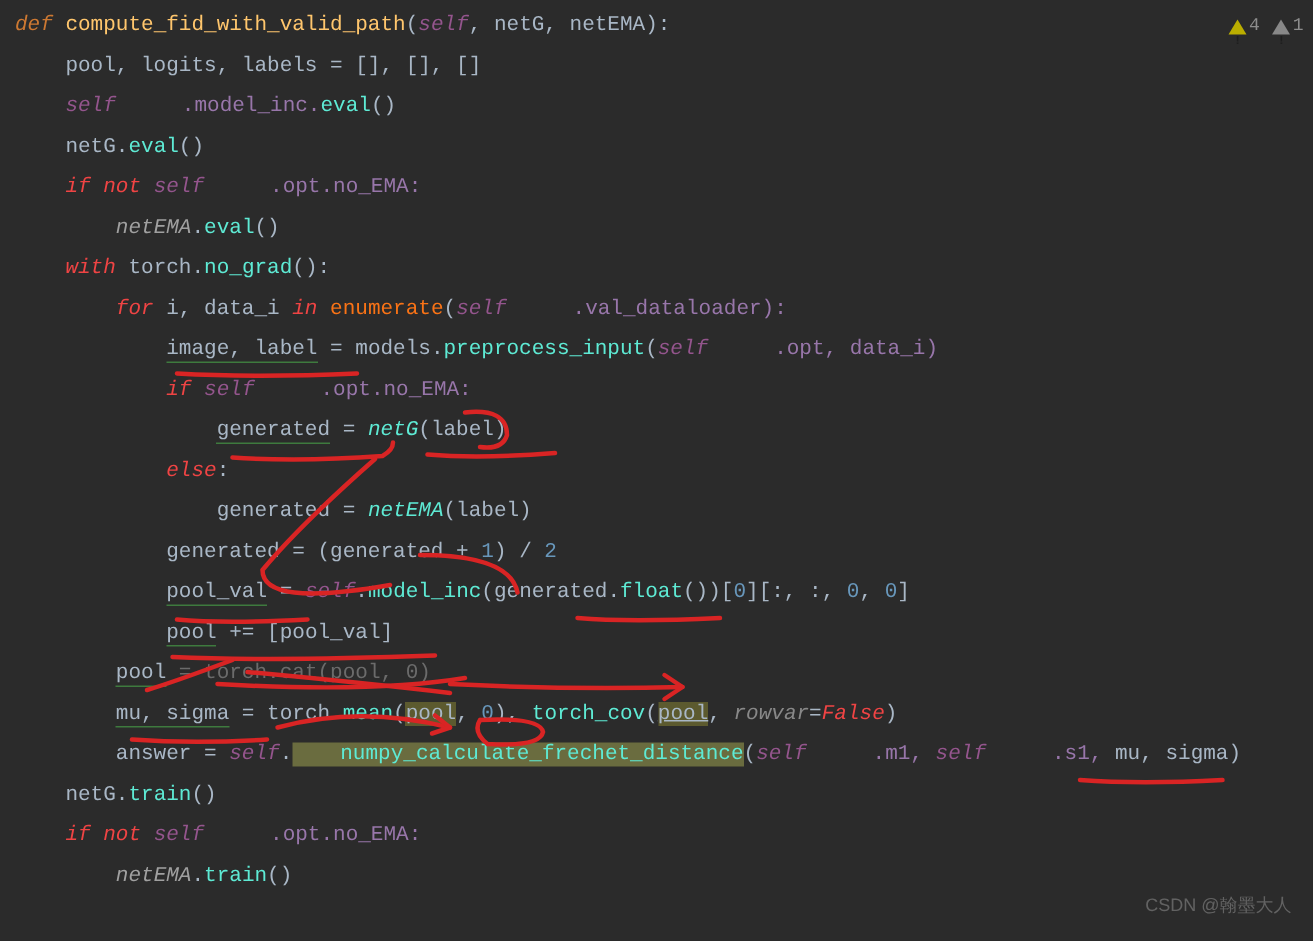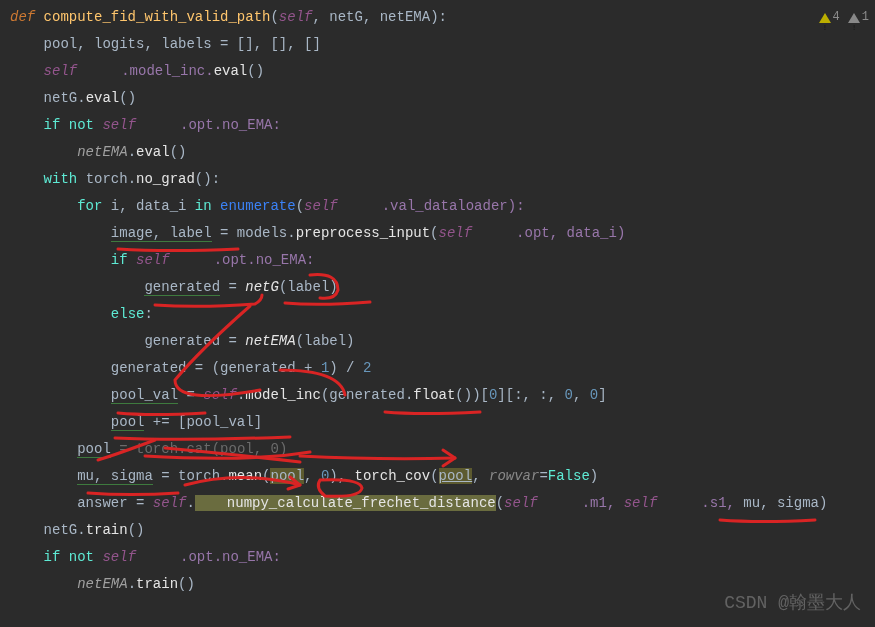--- a/index.html
+++ b/index.html
@@ -12,29 +12,29 @@
       width: 875px;
       height: 627px;
       overflow: hidden;
       position: relative;
     }
     .editor {
       padding: 4px 0 0 10px;
       position: relative;
     }
     .line { white-space: pre; position: relative; }
-    .kw { color: #5eead4; }
+    .kw { color: #ef4444; font-style: italic; }
     .def { color: #cc7832; font-style: italic; }
     .fn { color: #ffc66d; }
     .self { color: #94558d; font-style: italic; }
     .num { color: #6897bb; }
     .attr { color: #9876aa; margin-left: 44px; }
-    .builtin { color: #3b82f6; }
+    .builtin { color: #f97316; }
     .italic { font-style: italic; }
-    .call { color: #e5e5e5; }
+    .call { color: #5eead4; }
     .ul-green { border-bottom: 1px solid #3e7a3e; }
     .hl-y { background: #5c5a2f; }
     .hl-dim { color: #6b6b6b; }
     .hl-fn { background: #6a6c3f; padding-left: 32px; }
     
     .warnings {
       position: absolute;
       top: 4px;
       right: 6px;
       display: flex;
@@ -64,22 +64,22 @@
       font-size: 8px;
       color: #1e1e1e;
       font-weight: bold;
     }
     
     .watermark {
       position: absolute;
       bottom: 10px;
       right: 14px;
       color: rgba(200,200,200,0.35);
-      font-family: Liberation Mono, monospace;
-      font-size: 18px;
+      font-family: Liberation Sans, sans-serif;
+      font-size: 12px;
     }
     
     .annot-layer {
       position: absolute;
       top: 0; left: 0;
       width: 875px; height: 627px;
       pointer-events: none;
     }
     .annot-layer svg { width: 100%; height: 100%; }
     .red { stroke: #d92424; stroke-width: 3; fill: none; stroke-linecap: round; }

